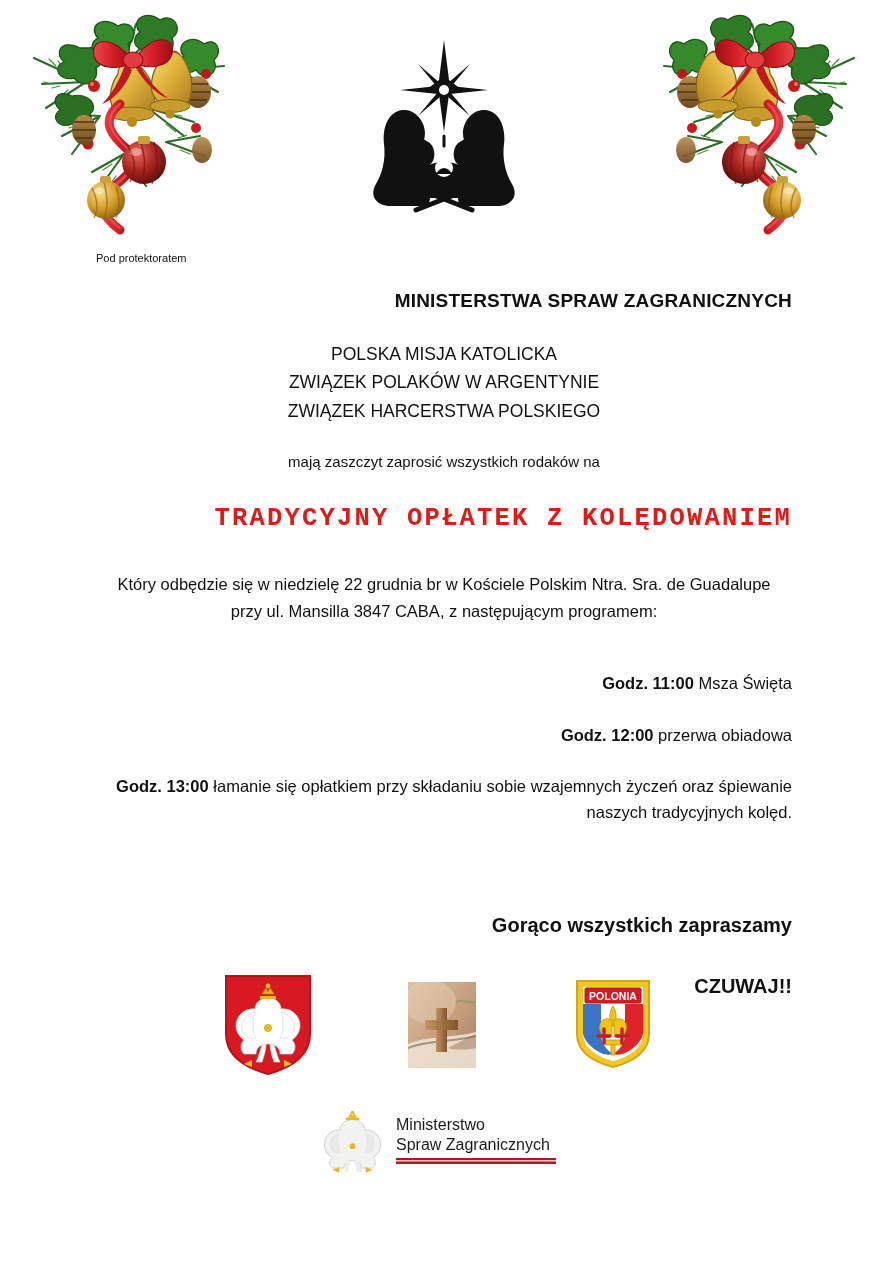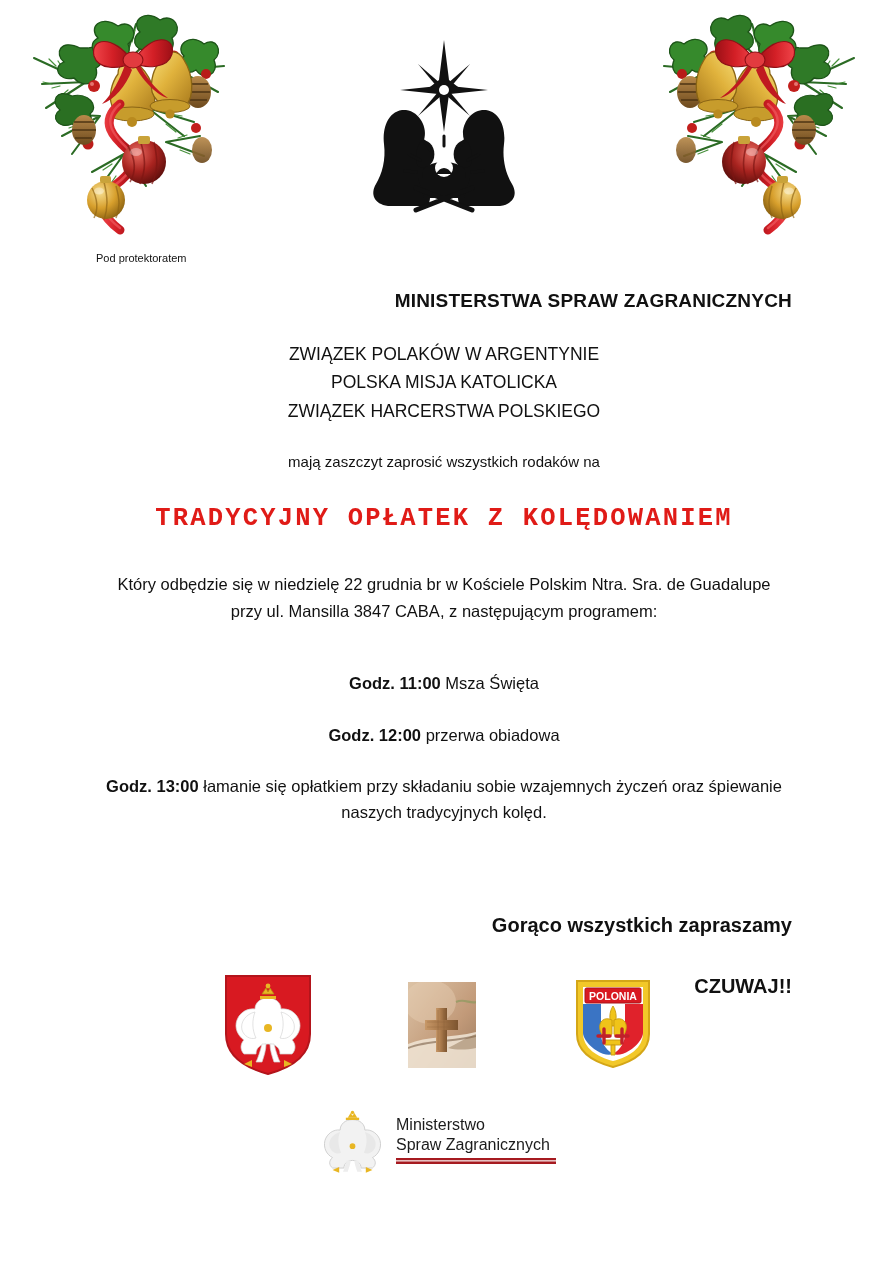--- a/index.html
+++ b/index.html
@@ -62,21 +62,21 @@
     line-height: 1.62;
     margin: 0 0 28px 0;
   }
   .invite-line {
     text-align: center;
     font-size: 15px;
     margin: 0 0 34px 0;
   }
 
   .main-title {
-    text-align: center;
+    text-align: right;
     color: #e01b17;
     font-family: "Liberation Mono", "DejaVu Sans Mono", monospace;
     font-weight: bold;
     font-size: 25.5px;
     letter-spacing: 2.2px;
     margin: 0 0 38px 0;
     white-space: nowrap;
   }
 
   .where-line {
@@ -84,21 +84,21 @@
     font-size: 16.5px;
     line-height: 1.64;
     margin: 0 0 46px 0;
   }
 
   .schedule { margin: 0; }
   .sched-row {
     font-size: 16.5px;
     line-height: 1.55;
     margin: 0 0 26px 0;
-    text-align: center;
+    text-align: right;
   }
   .sched-row:last-child { margin-bottom: 0; }
   .sched-row b { font-weight: bold; }
 
   .buffet-note {
     font-size: 15.5px;
     font-style: italic;
     text-align: left;
     margin: 34px 0 0 0;
   }
@@ -379,22 +379,22 @@
   </svg>
 </div>
 
 <div class="content">
 
   <p class="line-protektorat">Pod protektoratem</p>
 
   <p class="org-ministry">MINISTERSTWA SPRAW ZAGRANICZNYCH</p>
 
   <div class="org-list">
+    <div>POLSKA MISJA KATOLICKA</div>
     <div>ZWIĄZEK POLAKÓW W ARGENTYNIE</div>
-    <div>POLSKA MISJA KATOLICKA</div>
     <div>ZWIĄZEK HARCERSTWA POLSKIEGO</div>
   </div>
 
   <p class="invite-line">mają zaszczyt zaprosić wszystkich rodaków na</p>
 
   <h1 class="main-title">TRADYCYJNY OPŁATEK Z KOLĘDOWANIEM</h1>
 
   <div class="where-line">
     <div>Który odbędzie się w niedzielę 22 grudnia br w Kościele Polskim Ntra. Sra. de Guadalupe</div>
     <div>przy ul. Mansilla 3847 CABA, z następującym programem:</div>

